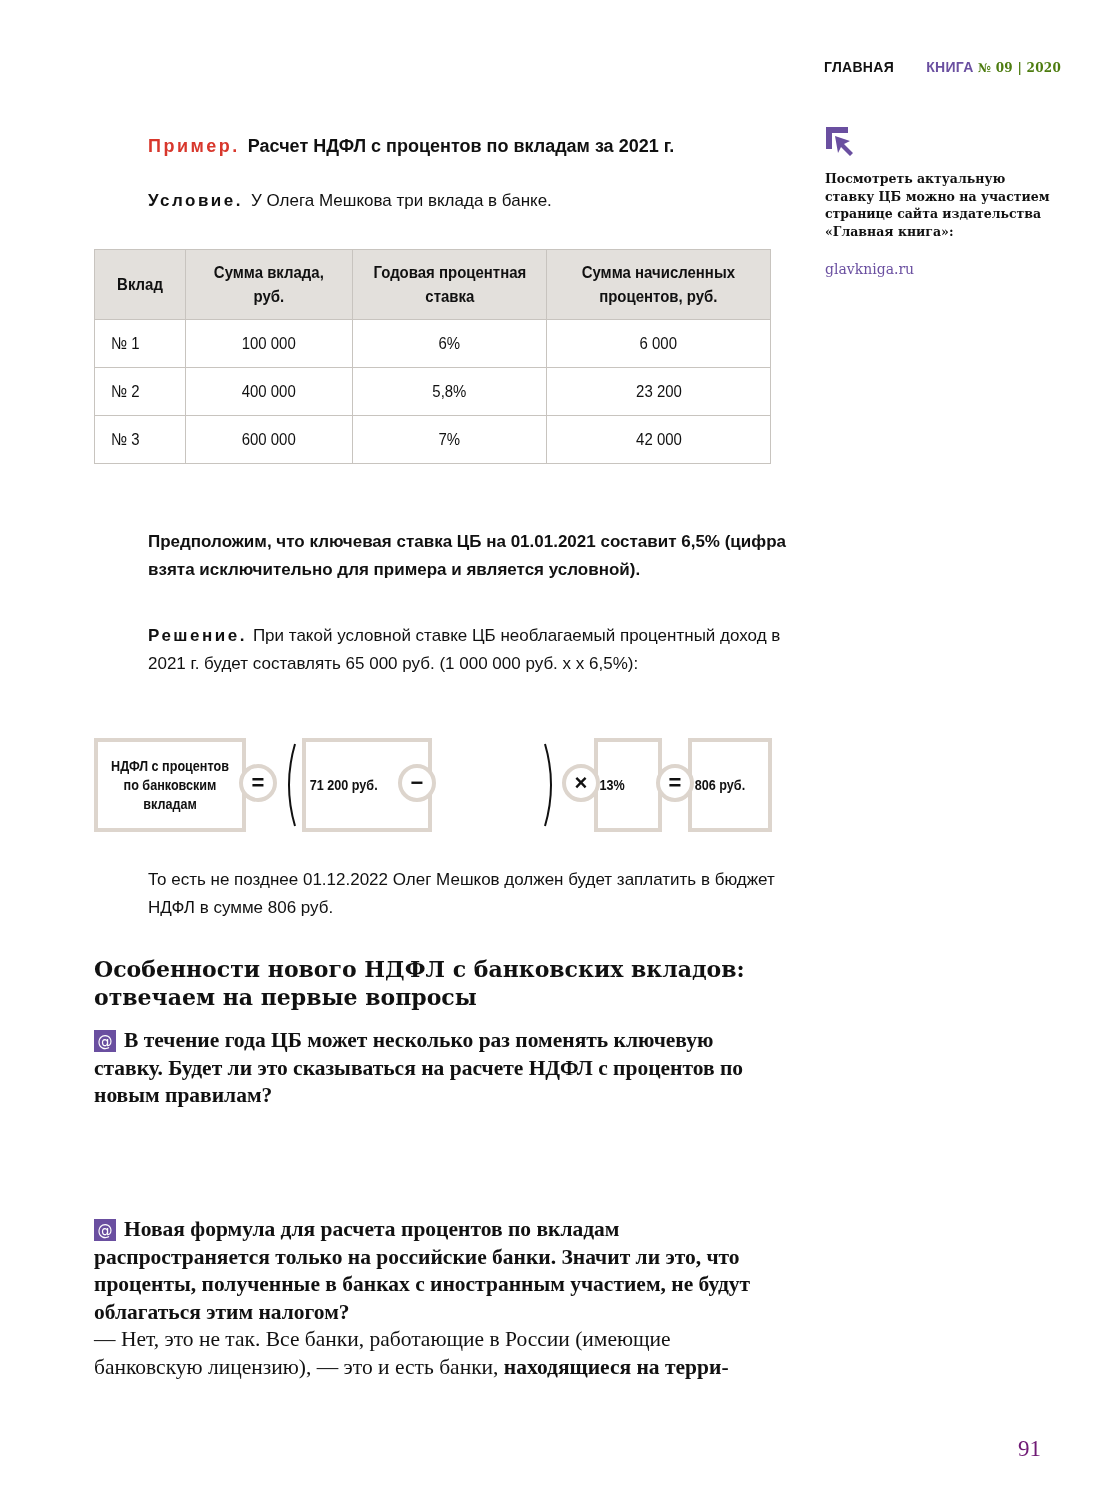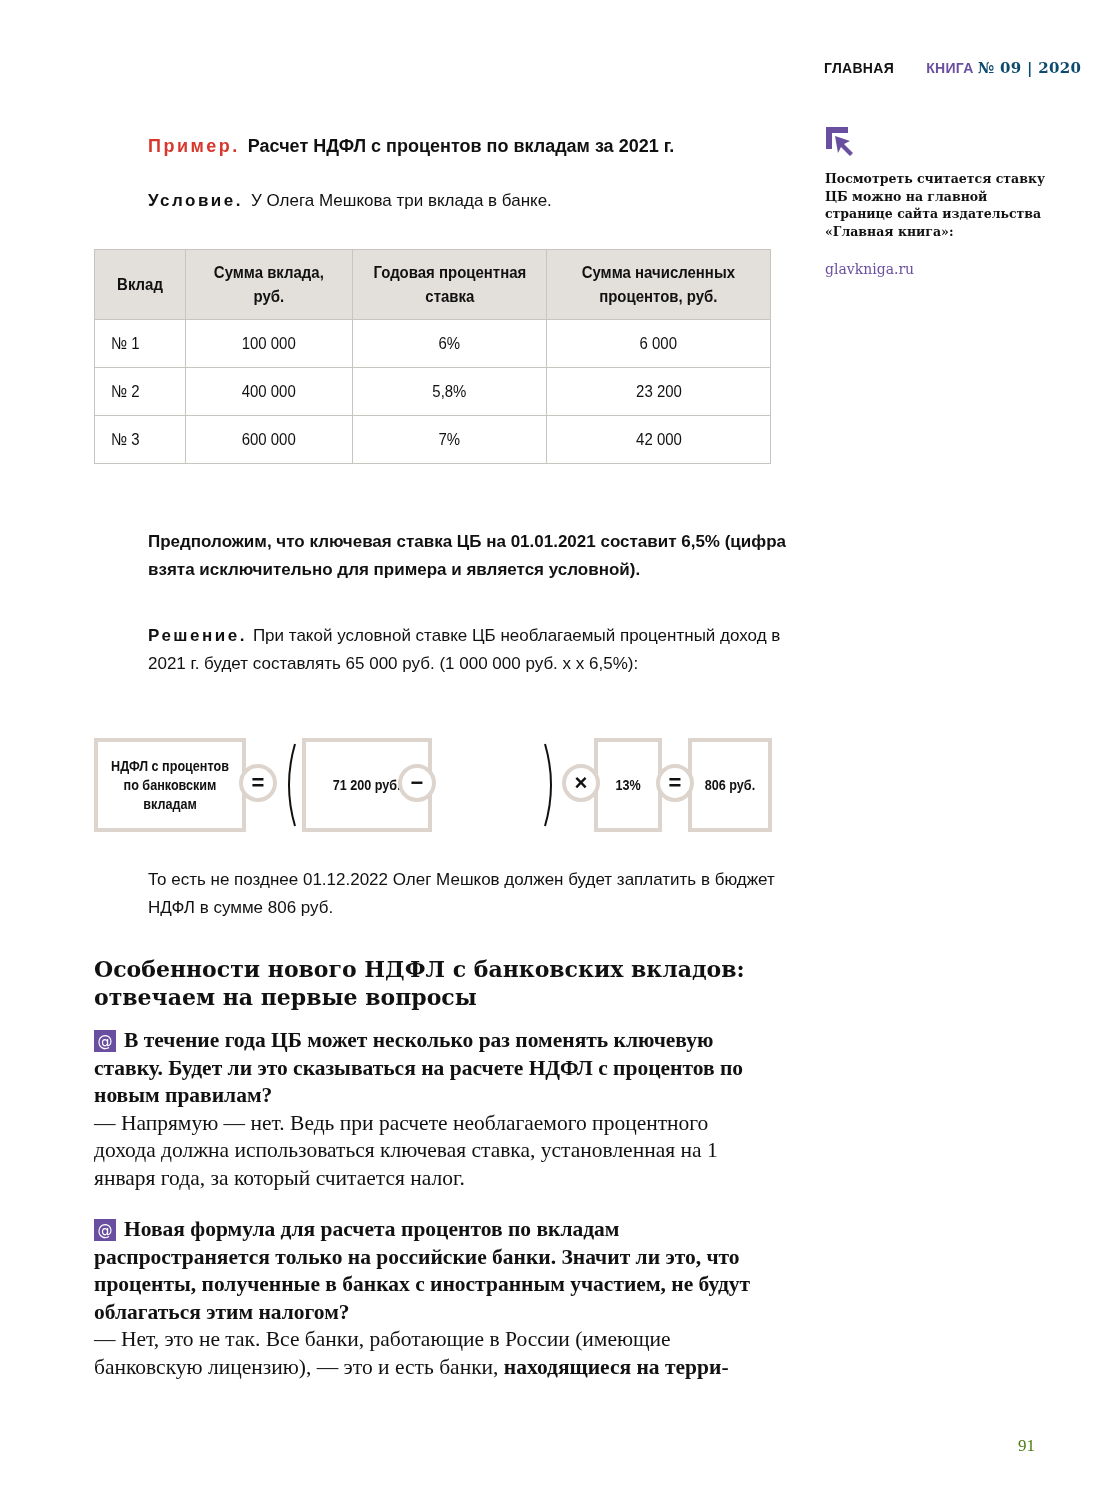--- a/index.html
+++ b/index.html
@@ -7,21 +7,21 @@
     width: 1104px; height: 1500px; background: #ffffff; position: relative; overflow: hidden;
     color: #111;
     font-family: "Liberation Sans", sans-serif;
   }
   .abs { position: absolute; }
 
   
   .masthead { left: 824px; top: 59px; font-size: 14px; font-weight: bold; letter-spacing: 0.3px; white-space: nowrap; }
   .masthead .m1 { font-family: "Liberation Sans", sans-serif; font-weight: 900; color: #111; }
   .masthead .m2 { font-family: "Liberation Sans", sans-serif; font-weight: 900; color: #6a4fa0; margin-left: 28px; }
-  .masthead .m3 { font-family: "DejaVu Serif", serif; font-weight: bold; color: #0c4a6e; font-size: 15px; }
+  .masthead .m3 { font-family: "DejaVu Serif", serif; font-weight: bold; color: #4d7c0f; font-size: 12px; }
 
   
   .side-icon { left: 826px; top: 127px; width: 34px; height: 34px; }
   .side-text { left: 825px; top: 170px; width: 230px; font-family: "DejaVu Serif", serif; font-weight: bold; font-size: 12.5px; line-height: 17.5px; color: #111; }
   .side-link { left: 825px; top: 261px; font-family: "DejaVu Serif", serif; font-size: 14px; color: #6a4fa0; text-decoration: none; }
 
   
   .ex-title { left: 148px; top: 136px; font-size: 18px; font-weight: bold; white-space: nowrap; }
   .ex-title .lbl { color: #d8372c; letter-spacing: 2.5px; margin-right: 8px; }
   .cond { left: 148px; top: 191px; font-size: 17px; white-space: nowrap; }
@@ -43,59 +43,59 @@
   table.deposits td.c0 span { transform-origin: left center; }
 
   .para { left: 148px; width: 640px; font-size: 17px; line-height: 27.5px; }
   .para .lbl { font-weight: bold; letter-spacing: 2.5px; margin-right: 6px; }
 
   
   .formula { left: 94px; top: 738px; width: 680px; height: 94px; }
   .fbox {
     position: absolute; top: 0; height: 94px; box-sizing: border-box;
     border: 4px solid #ddd5cd; background: #fff;
-    display: flex; align-items: center; justify-content: center; text-align: center;
+    display: flex; align-items: center; text-align: center;
     font-weight: bold; font-size: 14px; line-height: 19px;
   }
   .fbox span { display: inline-block; transform: scaleX(0.9); }
   .fop {
     position: absolute; top: 26px; width: 38px; height: 38px; border-radius: 50%;
     border: 4px solid #ddd5cd; background: #fff; box-sizing: border-box;
     display: flex; align-items: center; justify-content: center;
     font-weight: bold; font-size: 22px; line-height: 1;
   }
   .paren { position: absolute; top: 4px; width: 16px; height: 86px; }
 
   
   .section-title { left: 94px; top: 955px; width: 700px; font-family: "DejaVu Serif", serif; font-weight: bold; font-size: 22px; line-height: 28px; color: #111; }
   .qa { left: 94px; width: 680px; font-family: "Liberation Serif", serif; font-size: 21.5px; line-height: 27.5px; color: #111; }
   .qa .q { font-weight: bold; }
   .at-icon {
     display: inline-block; width: 22px; height: 22px; background: #6a4fa0; color: #fff;
     font-family: "DejaVu Sans", sans-serif; font-size: 15px; line-height: 22px; text-align: center;
     vertical-align: 1px; margin-right: 8px; font-weight: normal;
   }
-  .page-num { left: 1018px; top: 1436px; font-family: "Liberation Serif", serif; font-size: 17px; color: #4d7c0f; }
+  .page-num { left: 1018px; top: 1436px; font-family: "Liberation Serif", serif; font-size: 23px; color: #701a75; }
 </style>
 </head>
 <body>
 
 <div class="abs masthead">
   <span class="m1">ГЛАВНАЯ</span>
   <span class="m2">КНИГА</span>
   <span class="m3">№ 09 | 2020</span>
 </div>
 
 <div class="abs side-icon">
   <svg width="34" height="34" viewBox="0 0 34 34">
     <path d="M0 0 H22 V6 H6 V22 H0 Z" fill="#6a4fa0"></path>
     <path d="M9 9 L24 14 L18 17 L27 26 L24 29 L15 20 L12 26 Z" fill="#6a4fa0"></path>
   </svg>
 </div>
-<div class="abs side-text">Посмотреть считается ставку ЦБ можно на главной странице сайта издательства «Главная книга»:</div>
+<div class="abs side-text">Посмотреть актуальную ставку ЦБ можно на участием странице сайта издательства «Главная книга»:</div>
 <a class="abs side-link">glavkniga.ru</a>
 
 <div class="abs ex-title">
   <span class="lbl">Пример.</span><span>Расчет НДФЛ с процентов по вкладам за 2021 г.</span>
 </div>
 <div class="abs cond">
   <span class="lbl">Условие.</span><span>У Олега Мешкова три вклада в банке.</span>
 </div>
 
 <table class="deposits">
@@ -165,21 +165,20 @@
     </div>
   <div class="fop" style="left:562px;">=</div>
 </div>
 
 <div class="abs para" style="top:866px;">То есть не позднее 01.12.2022 Олег Мешков должен будет заплатить в бюджет НДФЛ в сумме 806 руб.</div>
 
 <div class="abs section-title">Особенности нового НДФЛ с банковских вкладов: отвечаем на первые вопросы</div>
 
 <div class="abs qa" style="top:1027px;">
   <span class="at-icon">@</span><span class="q">В течение года ЦБ может несколько раз поменять ключевую ставку. Будет ли это сказываться на расчете НДФЛ с процентов по новым правилам?</span><br>
-  <span>— Напрямую — нет. Ведь при расчете необлагаемого процентного дохода должна использоваться ключевая ставка, установленная на 1 января года, за который считается налог.</span>
 </div>
 
 <div class="abs qa" style="top:1216px;">
   <span class="at-icon">@</span><span class="q">Новая формула для расчета процентов по вкладам распространяется только на российские банки. Значит ли это, что проценты, полученные в банках с иностранным участием, не будут облагаться этим налогом?</span><br>
   <span>— Нет, это не так. Все банки, работающие в России (имеющие банковскую лицензию), — это и есть банки,</span>
   <span class="q">находящиеся на терри-</span>
 </div>
 
 <div class="abs page-num">91</div>
 

